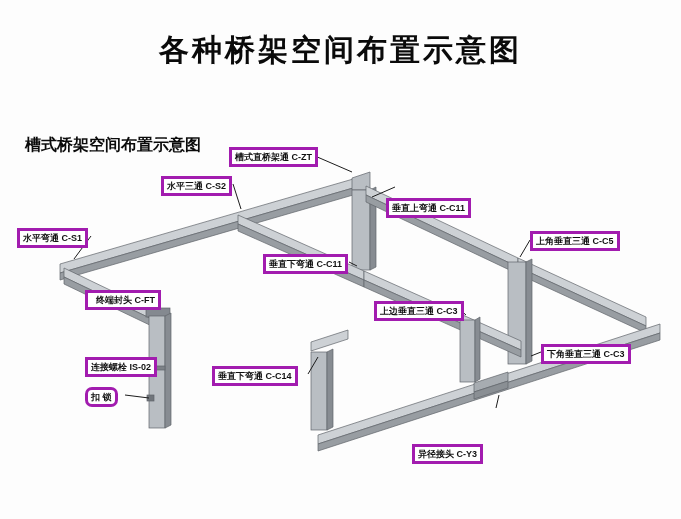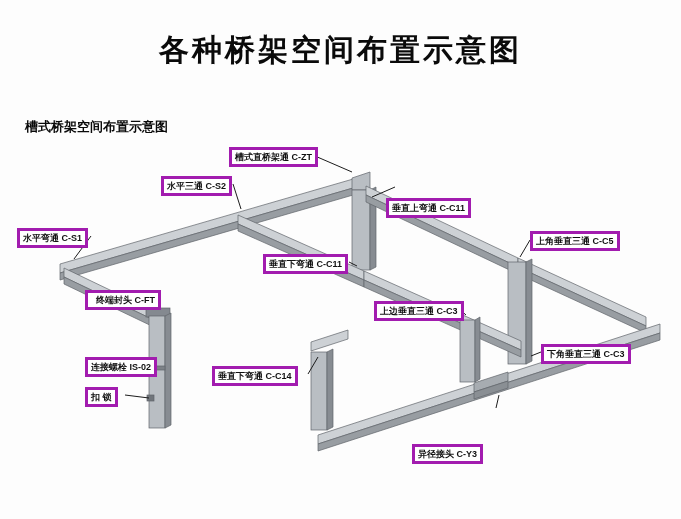--- a/index.html
+++ b/index.html
@@ -18,22 +18,22 @@
     left: 0; right: 0; top: 30px;
     text-align: center;
     font-size: 30px;
     font-weight: 700;
     letter-spacing: 3px;
     color: #0a0a0a;
     font-family: Liberation Mono, monospace;
   }
   .sub-title {
     position: absolute;
-    left: 25px; top: 118px;
-    font-size: 13px;
+    left: 25px; top: 135px;
+    font-size: 16px;
     font-weight: 700;
     color: #0a0a0a;
   }
   .diagram-svg {
     position: absolute;
     left: 0; top: 0;
     width: 681px; height: 519px;
   }
   .callout {
     position: absolute;
@@ -147,16 +147,16 @@
   <div class="callout" style="left:161px; top:176px;">水平三通 C-S2</div>
   <div class="callout" style="left:386px; top:170px;margin-top:28px;">垂直上弯通 C-C11</div>
   <div class="callout" style="left:17px;  top:228px;">水平弯通 C-S1</div>
   <div class="callout" style="left:263px; top:254px;">垂直下弯通 C-C11</div>
   <div class="callout" style="left:530px; top:231px;">上角垂直三通 C-C5</div>
   <div class="callout" style="left:85px;  top:290px;padding-left:8px;">终端封头 C-FT</div>
   <div class="callout" style="left:374px; top:301px;">上边垂直三通 C-C3</div>
   <div class="callout" style="left:85px;  top:357px;">连接螺栓 IS-02</div>
   <div class="callout" style="left:212px; top:366px;">垂直下弯通 C-C14</div>
   <div class="callout" style="left:541px; top:344px;">下角垂直三通 C-C3</div>
-  <div class="callout" style="left:85px;  top:387px;">扣  锁</div>
+  <div class="callout" style="left:85px;  top:387px;border-radius:7px;">扣  锁</div>
   <div class="callout" style="left:412px; top:400px;margin-top:44px;">异径接头 C-Y3</div>
 
 </div>
 
 </body></html>

